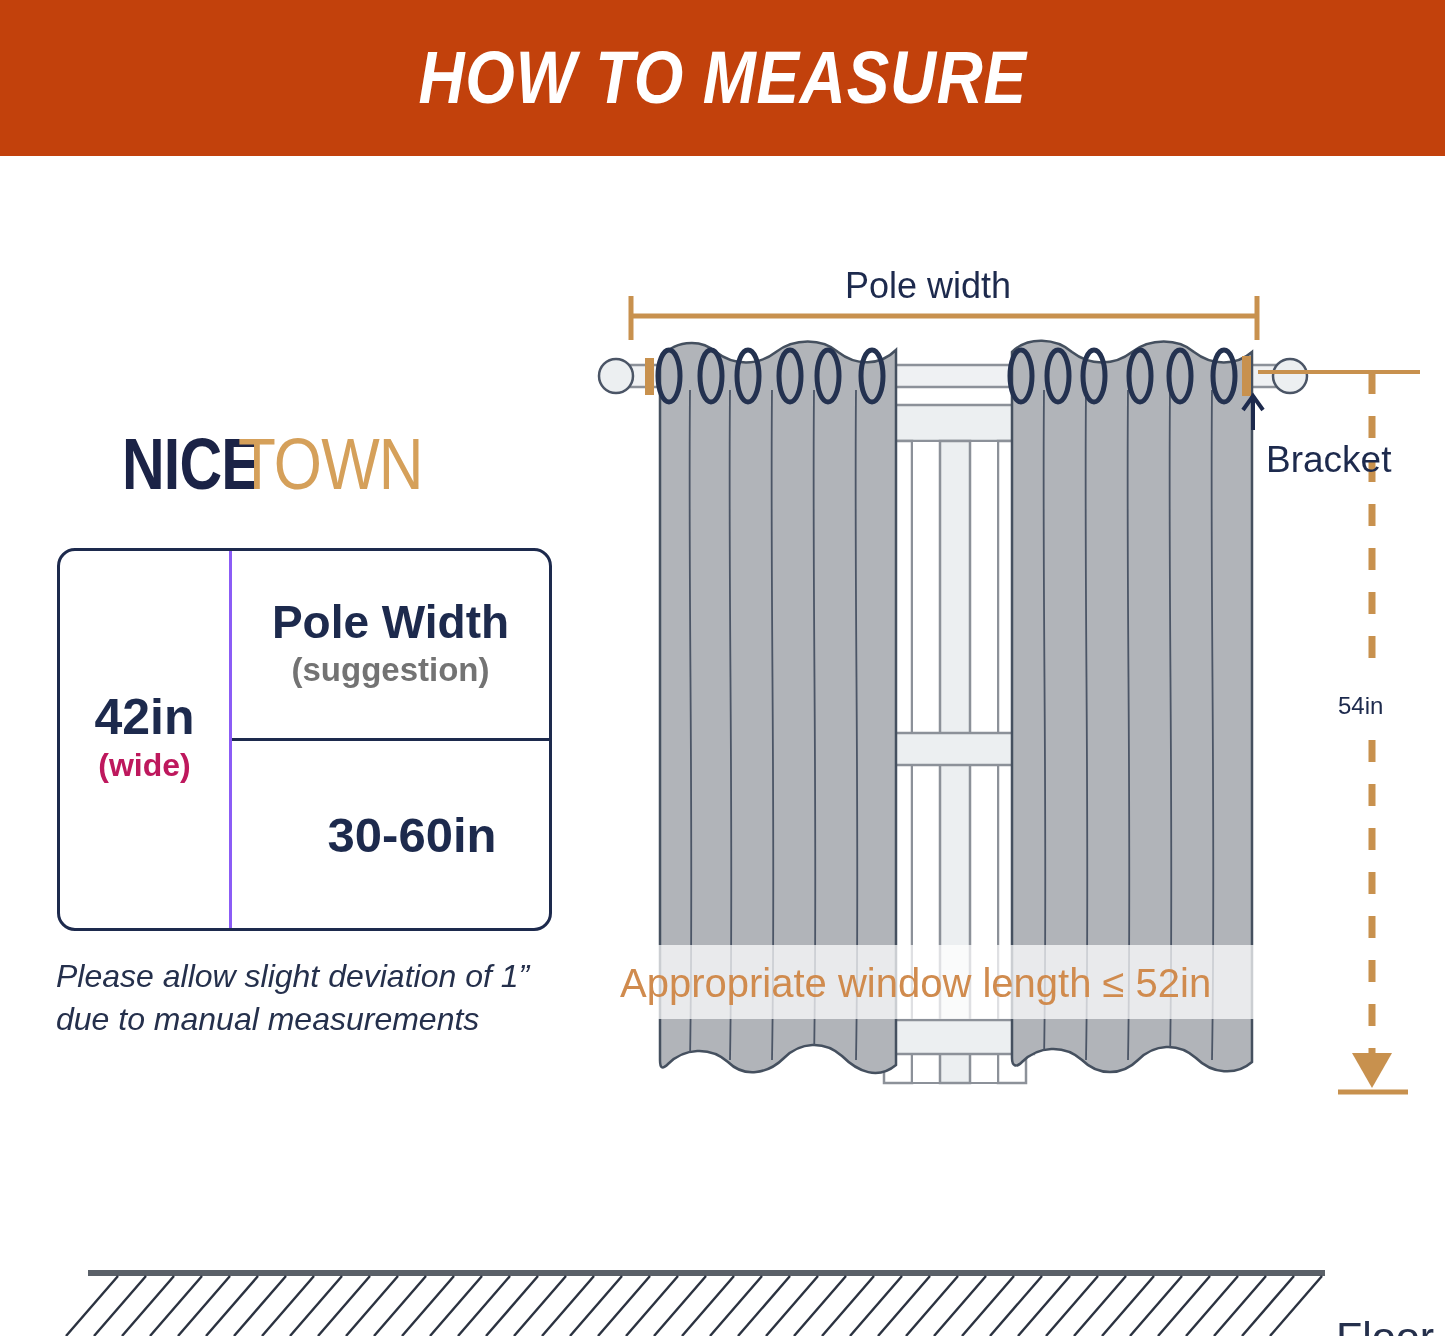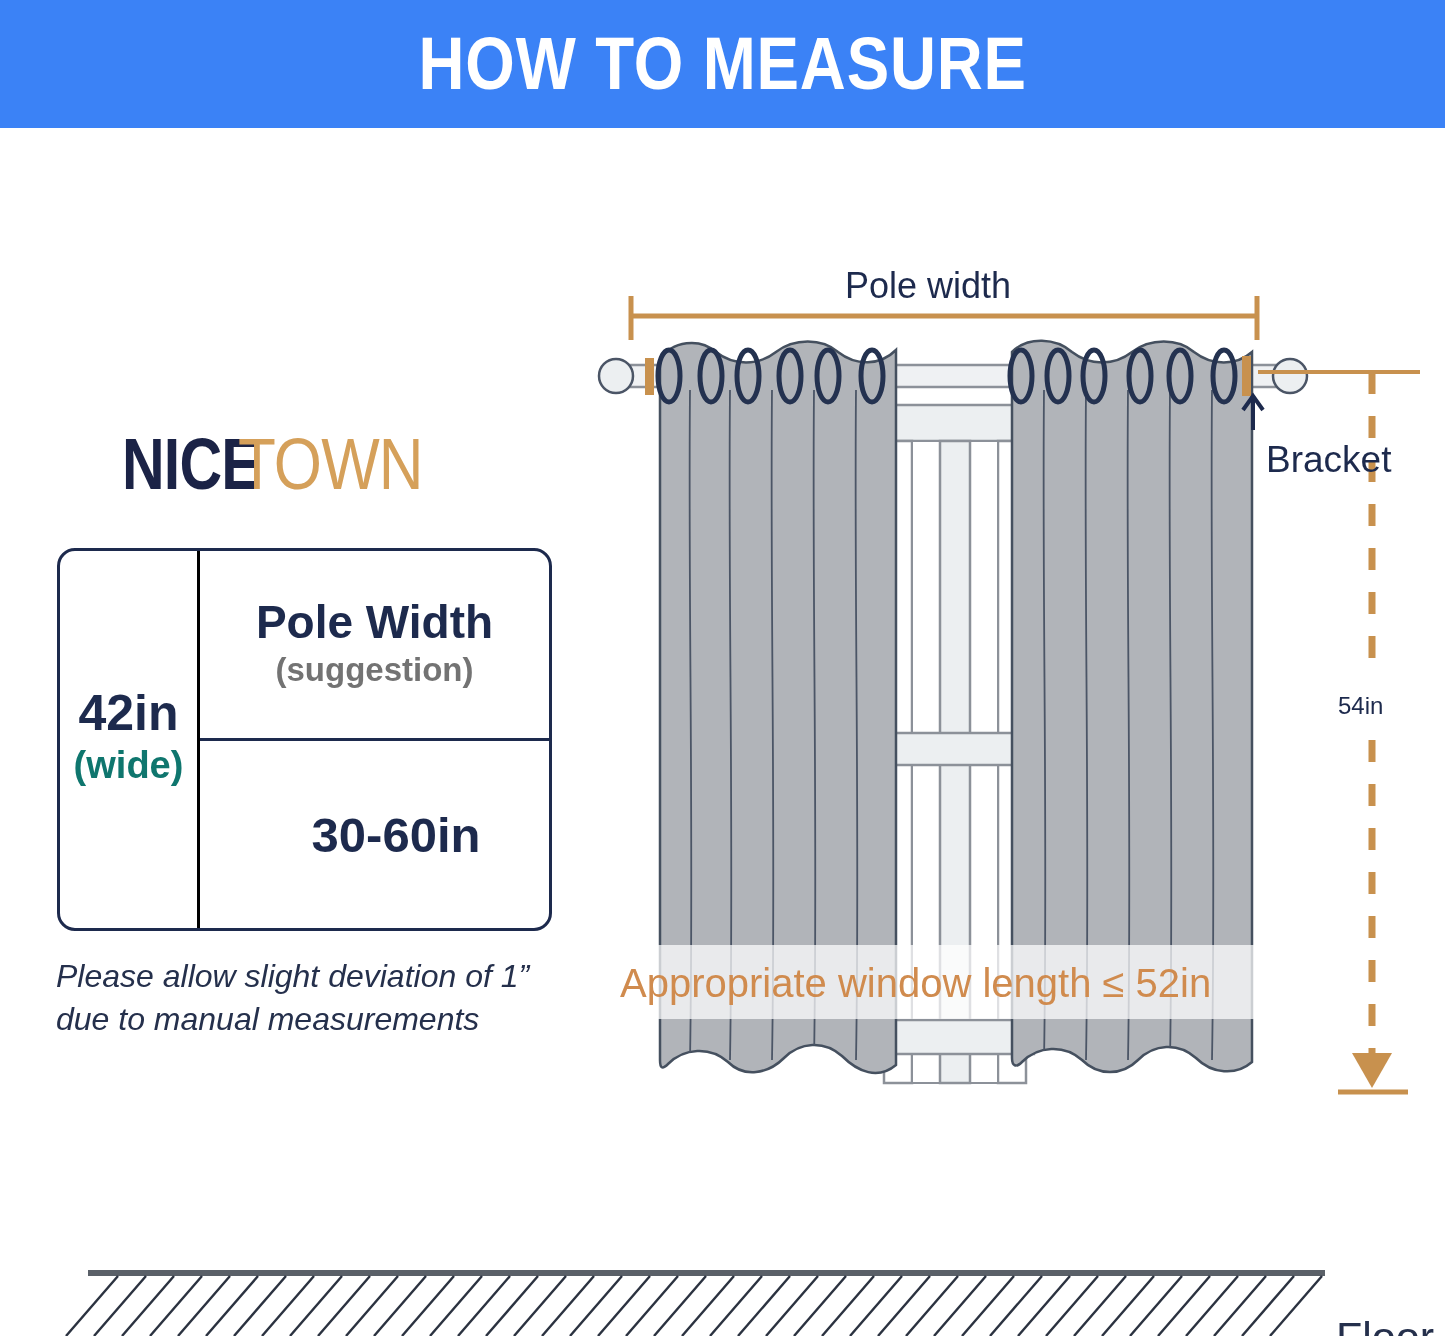--- a/index.html
+++ b/index.html
@@ -15,25 +15,26 @@
     font-family: "Liberation Sans", sans-serif;
     color: #1d2744;
   }
 
   
   #header-banner {
     position: absolute;
     left: 0;
     top: 0;
     width: 1445px;
-    height: 128px;
-    background: #3b82f6;
+    height: 156px;
+    background: #c2410c;
     display: flex;
     align-items: center;
     justify-content: center;
+    font-style: italic;
   }
   #header-title {
     color: #ffffff;
     font-size: 74px;
     font-weight: bold;
     letter-spacing: 1px;
     line-height: 1;
     transform: scaleX(0.86);
     transform-origin: center;
     white-space: nowrap;
@@ -75,38 +76,38 @@
     left: 57px;
     top: 548px;
     width: 495px;
     height: 383px;
     border: 3px solid #1d2a4d;
     border-radius: 18px;
     box-sizing: border-box;
     display: flex;
   }
   #spec-col-left {
-    width: 140px;
-    border-right: 3px solid #000000;
+    width: 172px;
+    border-right: 3px solid #8b5cf6;
     display: flex;
     flex-direction: column;
     align-items: center;
     justify-content: center;
     box-sizing: border-box;
   }
   #spec-width-value {
     font-size: 50px;
     font-weight: bold;
     color: #1d2a4d;
     line-height: 1.05;
   }
   #spec-width-unit {
-    font-size: 38px;
-    font-weight: bold;
-    color: #0f766e;
+    font-size: 32px;
+    font-weight: bold;
+    color: #be185d;
     line-height: 1.4;
     text-align: right;
   }
   #spec-col-right {
     flex: 1;
     display: flex;
     flex-direction: column;
     box-sizing: border-box;
   }
   #spec-head-cell {

